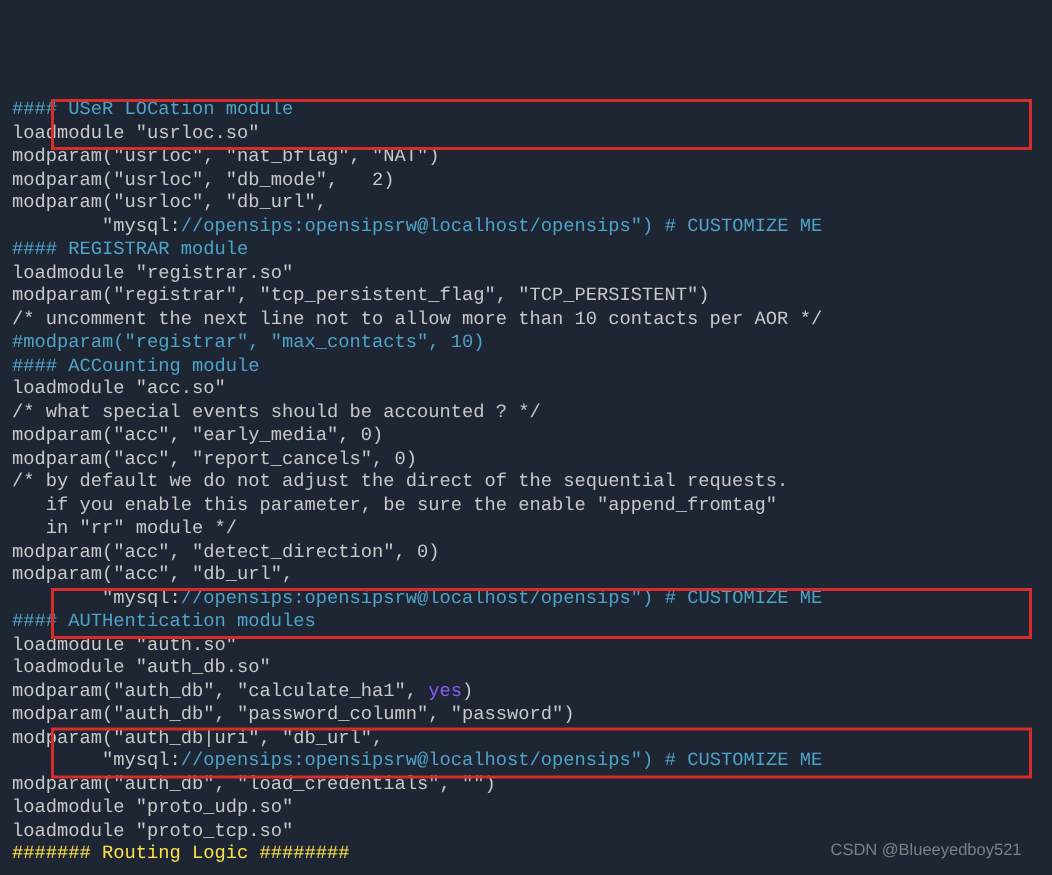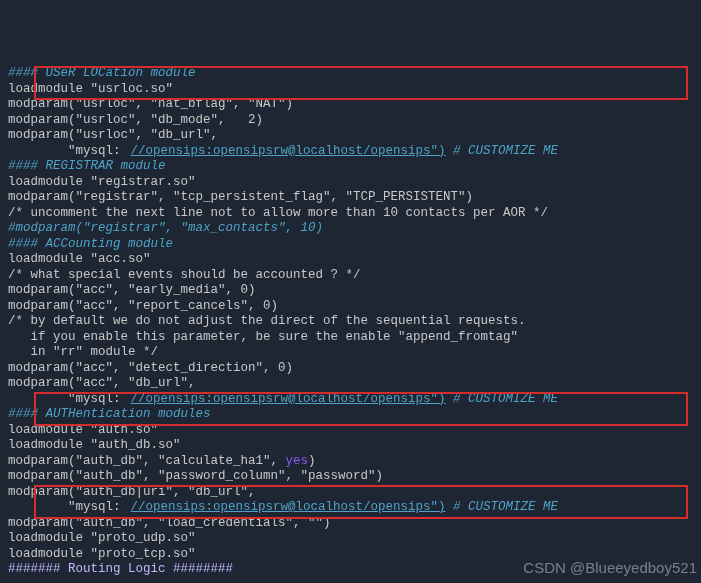--- a/index.html
+++ b/index.html
@@ -11,38 +11,38 @@
     line-height: 15.5px;
     color: #c8c8c8;
     white-space: pre;
     width: 701px;
     height: 583px;
     box-sizing: border-box;
     overflow: hidden;
     position: relative;
   }
   .line { display: block; position: relative; }
-  .hl { color: #4ea3c9; font-style: italic; }
-  .kw { color: #c4b5fd; }
-  .url { color: #4ea3c9; text-decoration: underline; margin-left: 10px;}
+  .hl { color: #4ea3c9; }
+  .kw { color: #fde047; }
+  .url { color: #4ea3c9; }
   .yes { color: #8b5cf6; }
   .box {
     border: 2px solid #d62c2c;
     position: absolute;
     pointer-events: none;
   }
   .box1 { left: 34px;  top: 66px;  width: 650px; height: 30px; }
   .box2 { left: 34px;  top: 392px; width: 650px; height: 30px; }
   .box3 { left: 34px;  top: 485px; width: 650px; height: 30px; }
   .water {
     position: absolute;
-    right: 4px;
+    right: 20px;
     bottom: 8px;
     color: rgba(200,200,200,0.55);
-    font-size: 15px;
+    font-size: 11px;
     font-family: sans-serif;
   }
 </style>
 </head>
 <body>
 
 
 
 <div id="code"><span class="line hl">#### USeR LOCation module</span><span class="line ">loadmodule "usrloc.so"</span><span class="line ">modparam("usrloc", "nat_bflag", "NAT")</span><span class="line ">modparam("usrloc", "db_mode",   2)</span><span class="line ">modparam("usrloc", "db_url",</span><span class="line"><span>        "mysql:</span><span class="url">//opensips:opensipsrw@localhost/opensips")</span><span class="hl"> # CUSTOMIZE ME</span></span><span class="line "></span><span class="line "></span><span class="line hl">#### REGISTRAR module</span><span class="line ">loadmodule "registrar.so"</span><span class="line ">modparam("registrar", "tcp_persistent_flag", "TCP_PERSISTENT")</span><span class="line ">/* uncomment the next line not to allow more than 10 contacts per AOR */</span><span class="line hl">#modparam("registrar", "max_contacts", 10)</span><span class="line "></span><span class="line hl">#### ACCounting module</span><span class="line ">loadmodule "acc.so"</span><span class="line ">/* what special events should be accounted ? */</span><span class="line ">modparam("acc", "early_media", 0)</span><span class="line ">modparam("acc", "report_cancels", 0)</span><span class="line ">/* by default we do not adjust the direct of the sequential requests.</span><span class="line ">   if you enable this parameter, be sure the enable "append_fromtag"</span><span class="line ">   in "rr" module */</span><span class="line ">modparam("acc", "detect_direction", 0)</span><span class="line ">modparam("acc", "db_url",</span><span class="line"><span>        "mysql:</span><span class="url">//opensips:opensipsrw@localhost/opensips")</span><span class="hl"> # CUSTOMIZE ME</span></span><span class="line "></span><span class="line hl">#### AUTHentication modules</span><span class="line ">loadmodule "auth.so"</span><span class="line ">loadmodule "auth_db.so"</span><span class="line"><span>modparam("auth_db", "calculate_ha1", </span><span class="yes">yes</span><span>)</span></span><span class="line ">modparam("auth_db", "password_column", "password")</span><span class="line ">modparam("auth_db|uri", "db_url",</span><span class="line"><span>        "mysql:</span><span class="url">//opensips:opensipsrw@localhost/opensips")</span><span class="hl"> # CUSTOMIZE ME</span></span><span class="line ">modparam("auth_db", "load_credentials", "")</span><span class="line "></span><span class="line ">loadmodule "proto_udp.so"</span><span class="line ">loadmodule "proto_tcp.so"</span><span class="line kw">####### Routing Logic ########</span></div>
 

